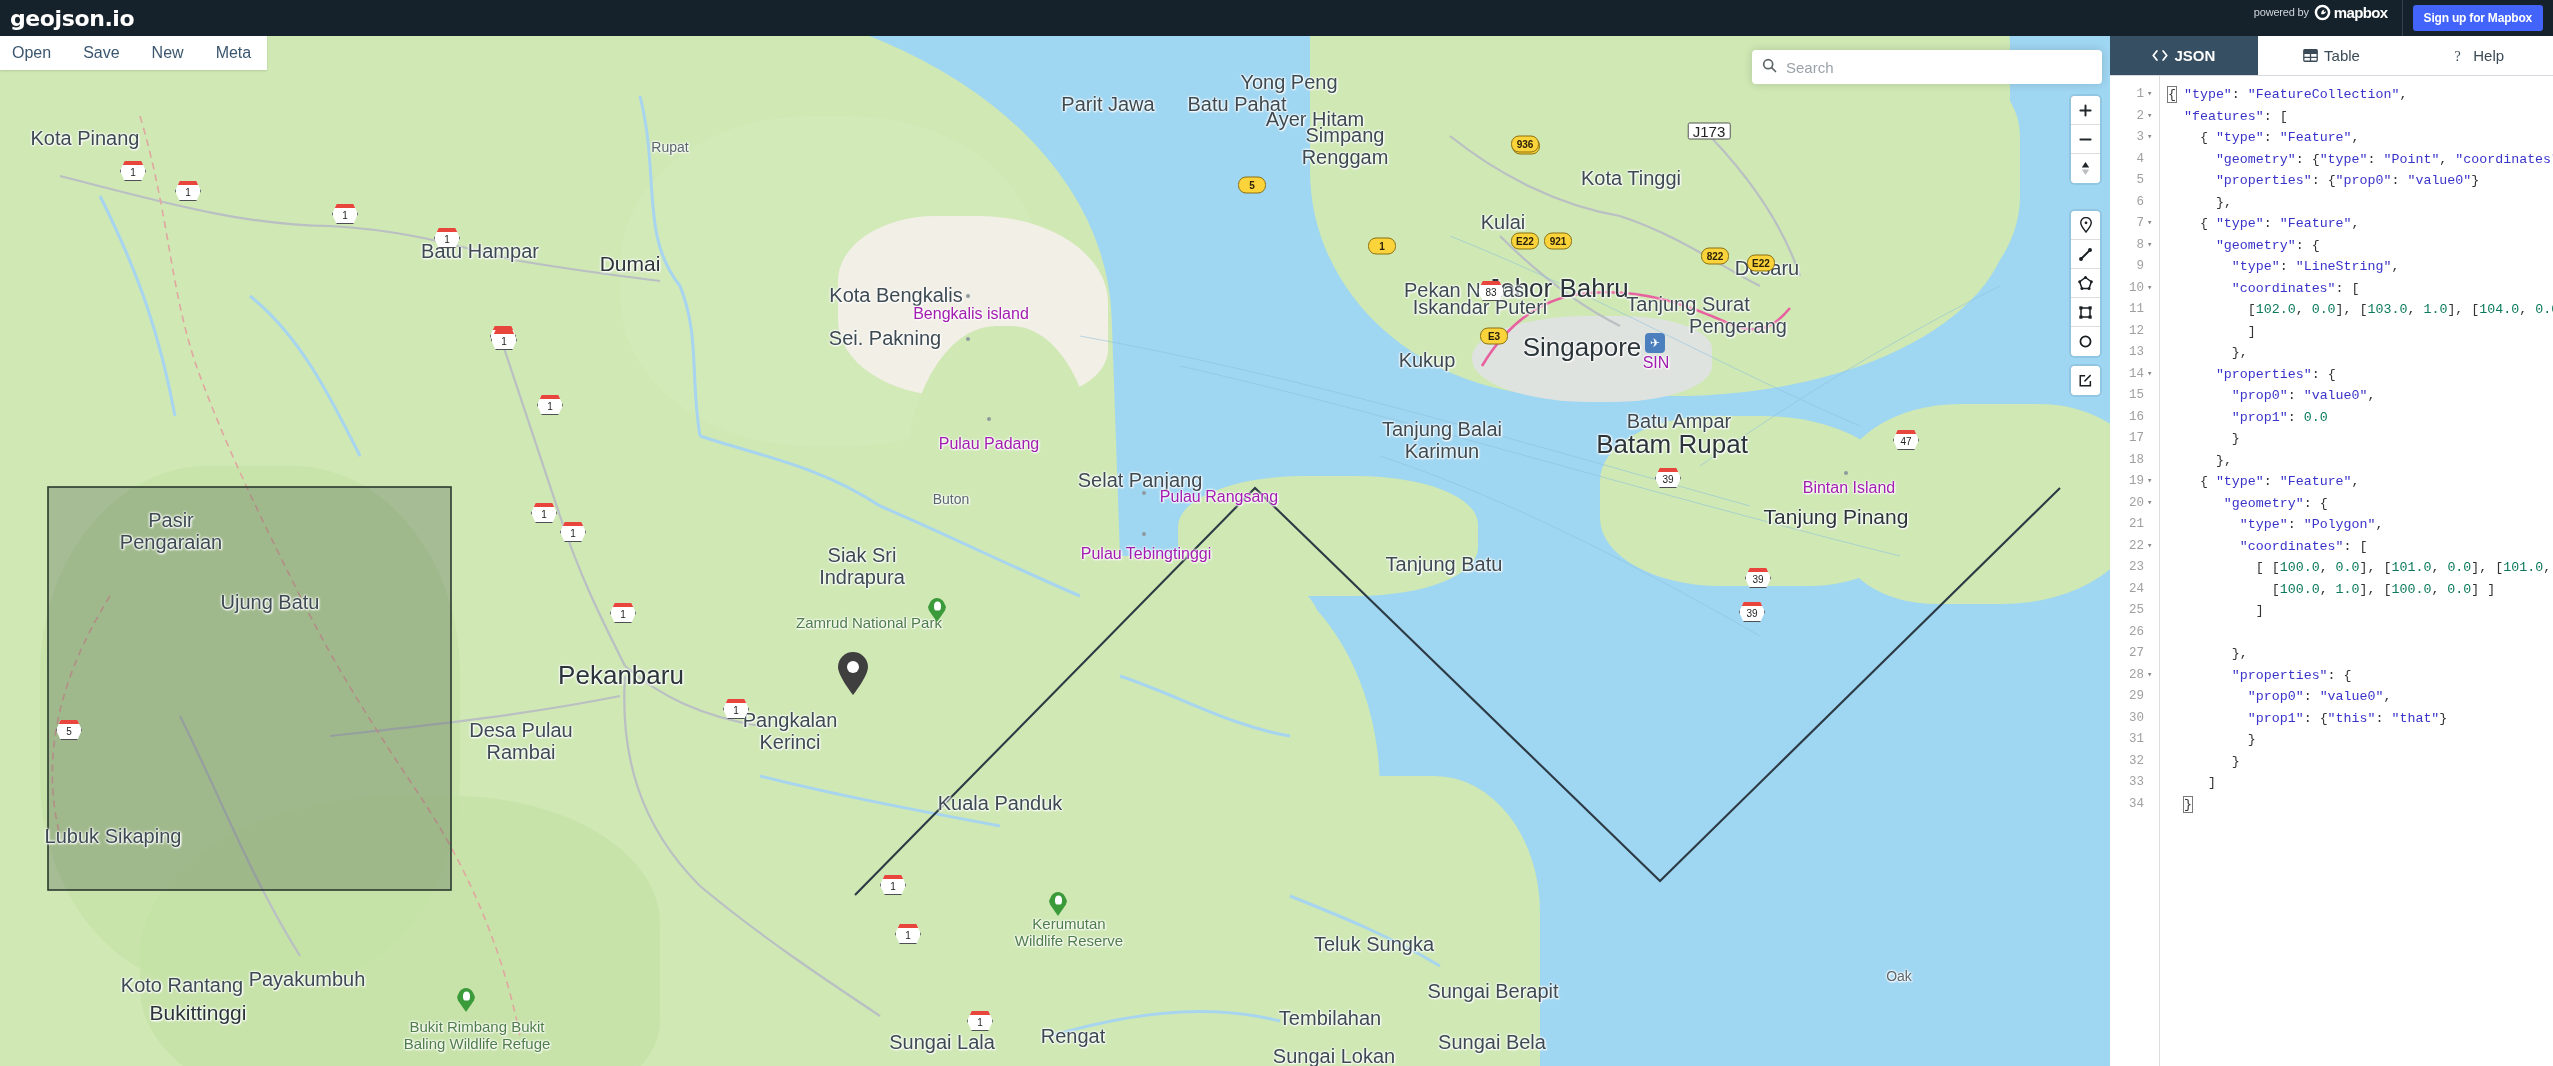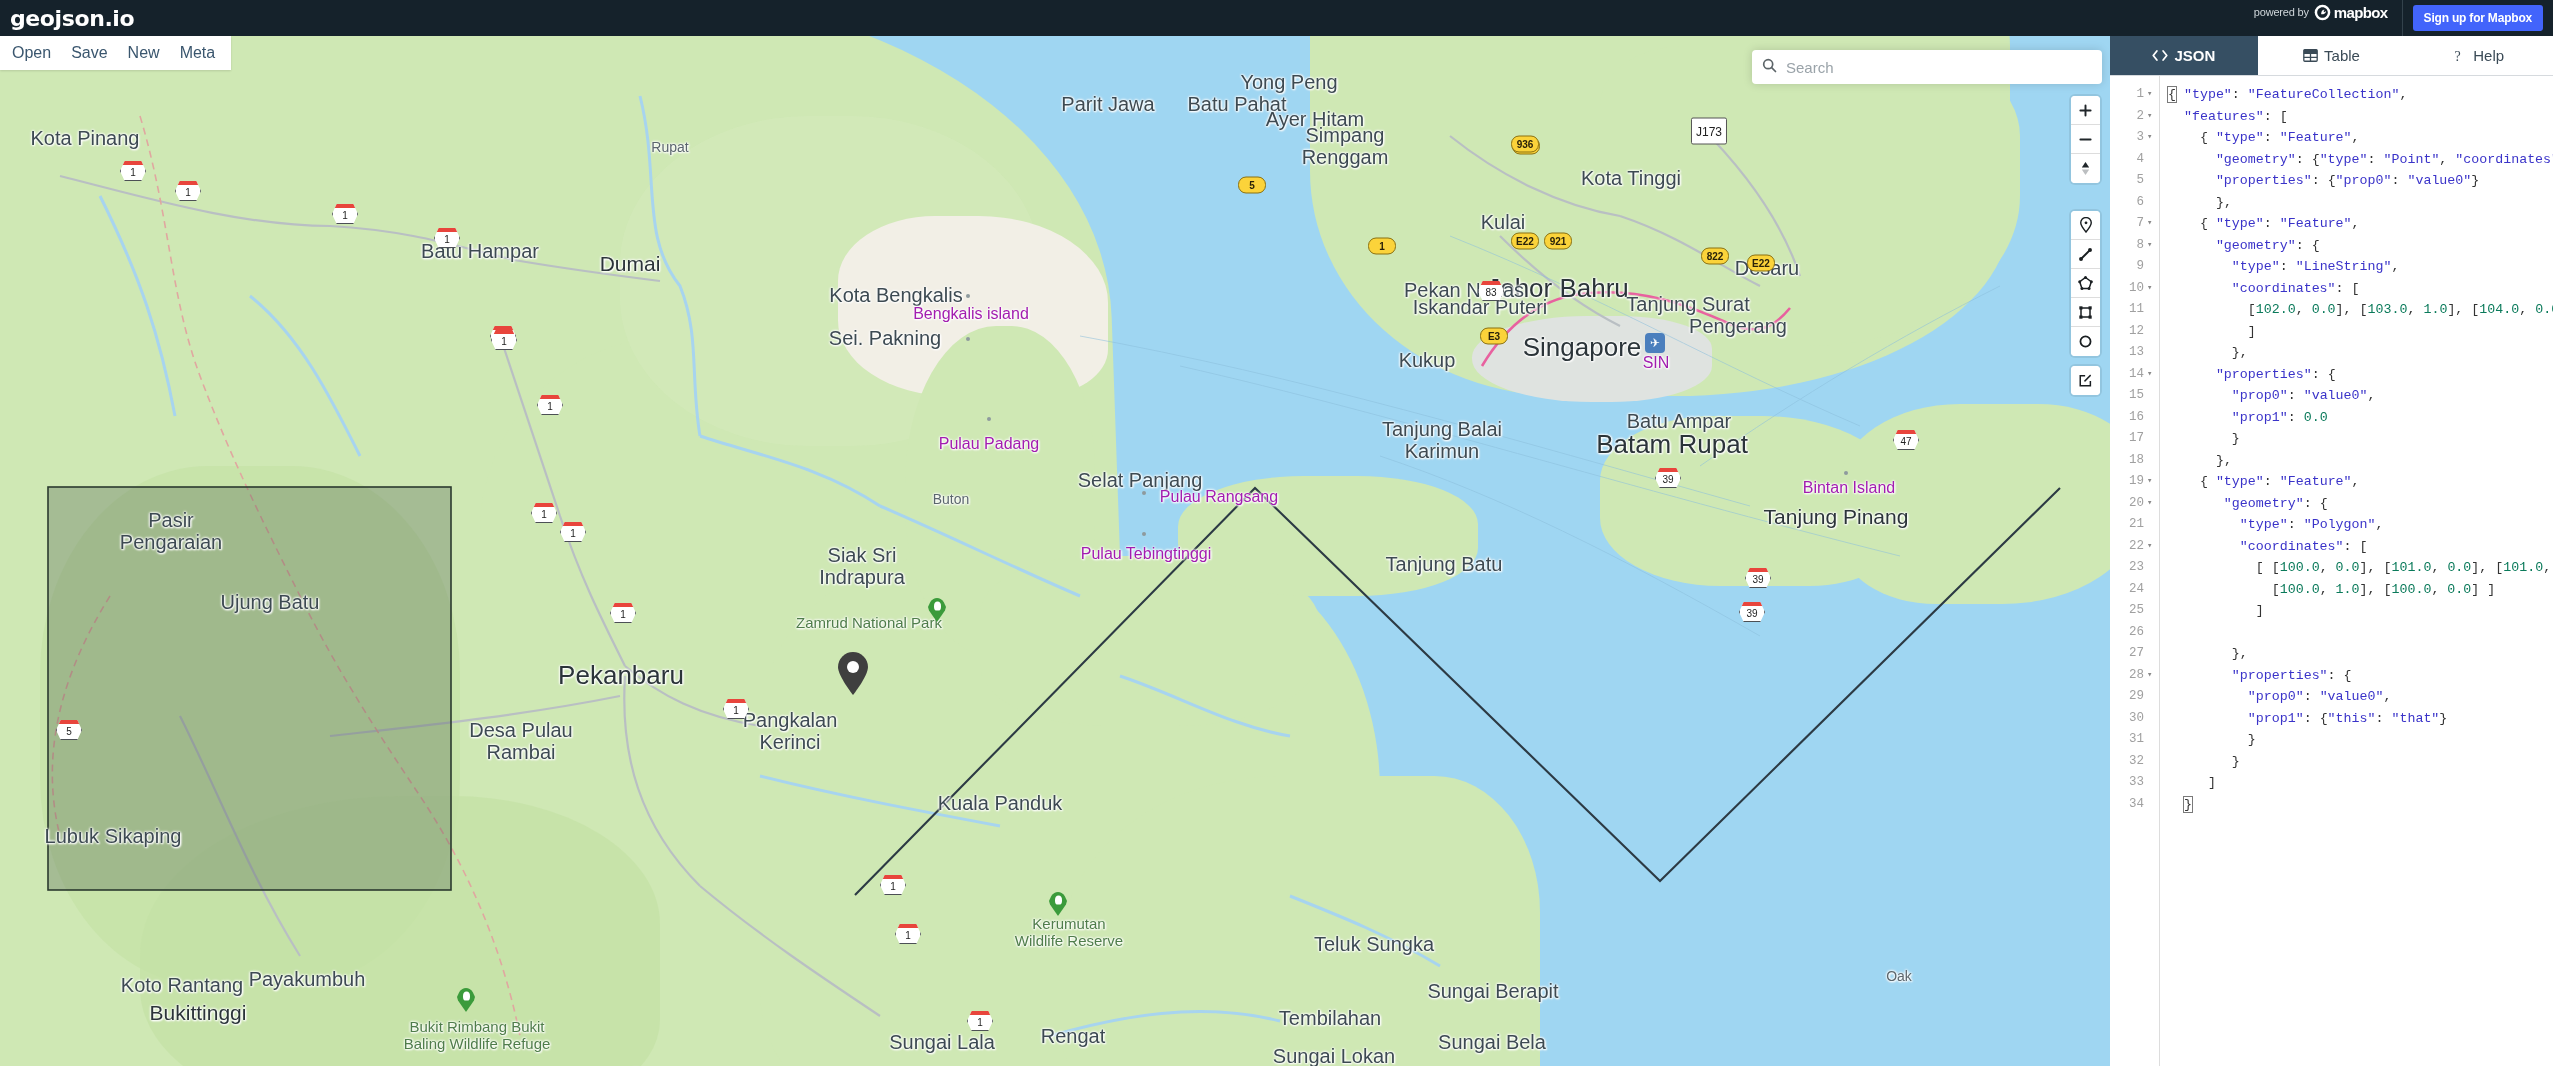--- a/index.html
+++ b/index.html
@@ -188,25 +188,25 @@
     clip-path: polygon(18% 0, 82% 0, 100% 50%, 82% 100%, 18% 100%, 0 50%);
   }
   .shield-my {
     min-width: 28px; height: 17px; padding: 0 4px;
     background: #fbd33a; border: 1.1px solid #8a7010;
     border-radius: 8px;
     display: flex; align-items: center; justify-content: center;
     font-size: 10px; color: #2a2209; font-weight: bold;
   }
   .shield-box {
-    min-width: 30px; height: 27px; padding: 0 4px;
+    min-width: 30px; height: 17px; padding: 0 4px;
     background: #fff; border: 1.1px solid #555;
     border-radius: 2px;
     display: flex; align-items: center; justify-content: center;
-    font-size: 12px; color: #222; font-weight: 500;
+    font-size: 15px; color: #222; font-weight: 500;
   }
   .park-pin {
     position: absolute; transform: translate(-50%,-100%);
     width: 19px; height: 24px;
     background: #3b9b3b;
     border-radius: 50% 50% 50% 50% / 58% 58% 42% 42%;
     clip-path: polygon(50% 100%, 8% 52%, 0 30%, 10% 8%, 35% 0, 65% 0, 90% 8%, 100% 30%, 92% 52%);
   }
   .park-pin::after {
     content:''; position:absolute; left:50%; top:34%;
@@ -232,21 +232,21 @@
     position: absolute;
     width: 34px; height: 44px;
     transform: translate(-50%, -100%);
   }
 
   
   .map-menu {
     position: absolute; top: 0; left: 0;
     background: #fff;
     padding: 8px 16px 8px 12px;
-    display: flex; gap: 20px;
+    display: flex; gap: 32px;
     z-index: 20;
     box-shadow: 0 1px 2px rgba(0,0,0,.12);
   }
   .map-menu a {
     color: #3a566e; font-size: 16px; text-decoration: none; cursor: pointer;
   }
 
   
   .search-wrap {
     position: absolute; top: 14px; left: 1752px;

